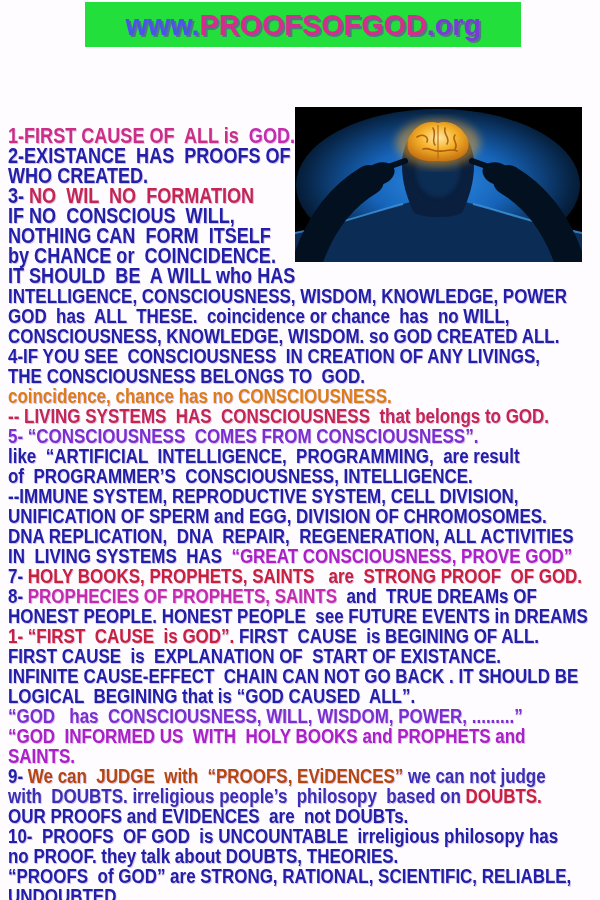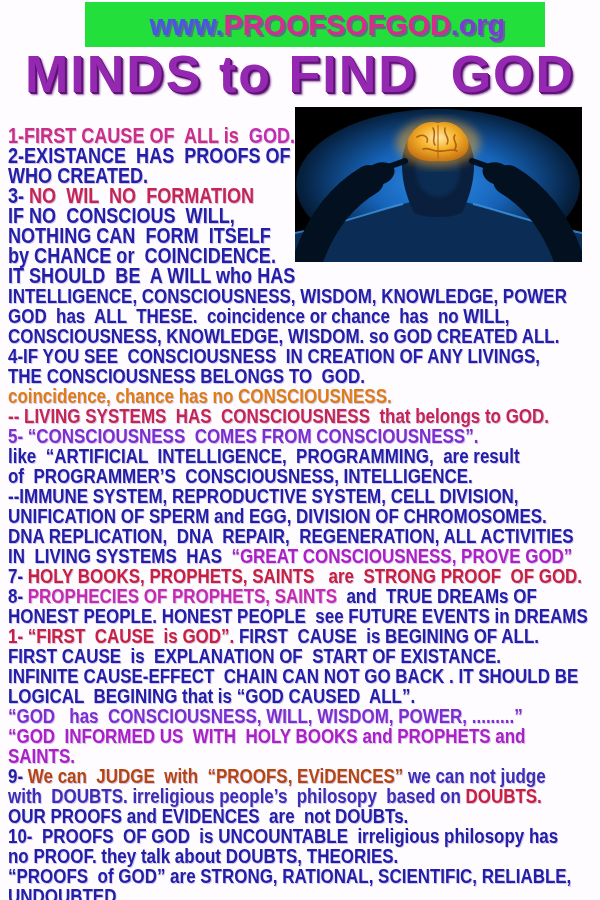--- a/index.html
+++ b/index.html
@@ -2,21 +2,21 @@
 <html style="--green-banner: #23DF3B; --blue: #2220A8; --crimson: #C62552; --red: #C8203E; --magenta: #C52BAE; --pink-magenta: #CC2E86; --orange: #DE7D15; --violet: #7B2FD0; --magenta-purple: #AC20C8; --dark-orange: #B5460F; --indigo: #3B2FB5; --title-purple: #9428B0; --www-blue: #4A55E6; --proofs-magenta: #D62C8C; --evidences-green: #12691A; --org-purple: #7A3BD6;"><head>
 <meta charset="utf-8">
 <style>
   html,body{margin:0;padding:0;}
   .page{
     position:relative;width:600px;height:900px;background:#FEFCFF;overflow:hidden;
     font-family:"Liberation Sans","DejaVu Sans",sans-serif;font-weight:bold;
   }
   
   .banner{position:absolute;display:flex;align-items:center;justify-content:center;background:var(--green-banner);}
-  .banner-top{left:85px;top:2px;width:436px;height:45px;padding-left:24px;}
+  .banner-top{left:85px;top:2px;width:436px;height:45px;}
   .banner-bottom{left:84px;top:861px;width:437px;height:39px;z-index:1;}
   .banner .btxt{white-space:pre;transform:scaleX(.96);text-shadow:2px 2px 0 rgba(110,40,180,.55);}
   .banner-top .btxt{font-size:30px;}
   .banner-bottom .btxt{font-size:27px;}
   .www{color:var(--www-blue);}
   .dom-top{color:var(--proofs-magenta);}
   .dom-bottom{color:var(--evidences-green);}
   .tld{color:var(--org-purple);}
   
   .title{
@@ -48,21 +48,20 @@
 </style>
 </head>
 <body>
 
 <div class="page">
 
   <div class="banner banner-top">
     <div class="btxt"><span class="www">www.</span><span class="dom-top">PROOFSOFGOD</span><span class="tld">.org</span></div>
   </div>
 
-  <div class="title">MINDS to FIND  GOD</div>
 
   <svg class="brain-img" viewBox="0 0 287 155" width="287" height="155" xmlns="http://www.w3.org/2000/svg">
     <defs>
       <radialGradient id="glow" cx="50%" cy="48%" r="62%">
         <stop offset="0%" stop-color="#2E8BE6"></stop>
         <stop offset="40%" stop-color="#1663B8"></stop>
         <stop offset="75%" stop-color="#072547"></stop>
         <stop offset="100%" stop-color="#000000"></stop>
       </radialGradient>
       <radialGradient id="brainG" cx="50%" cy="40%" r="65%">

